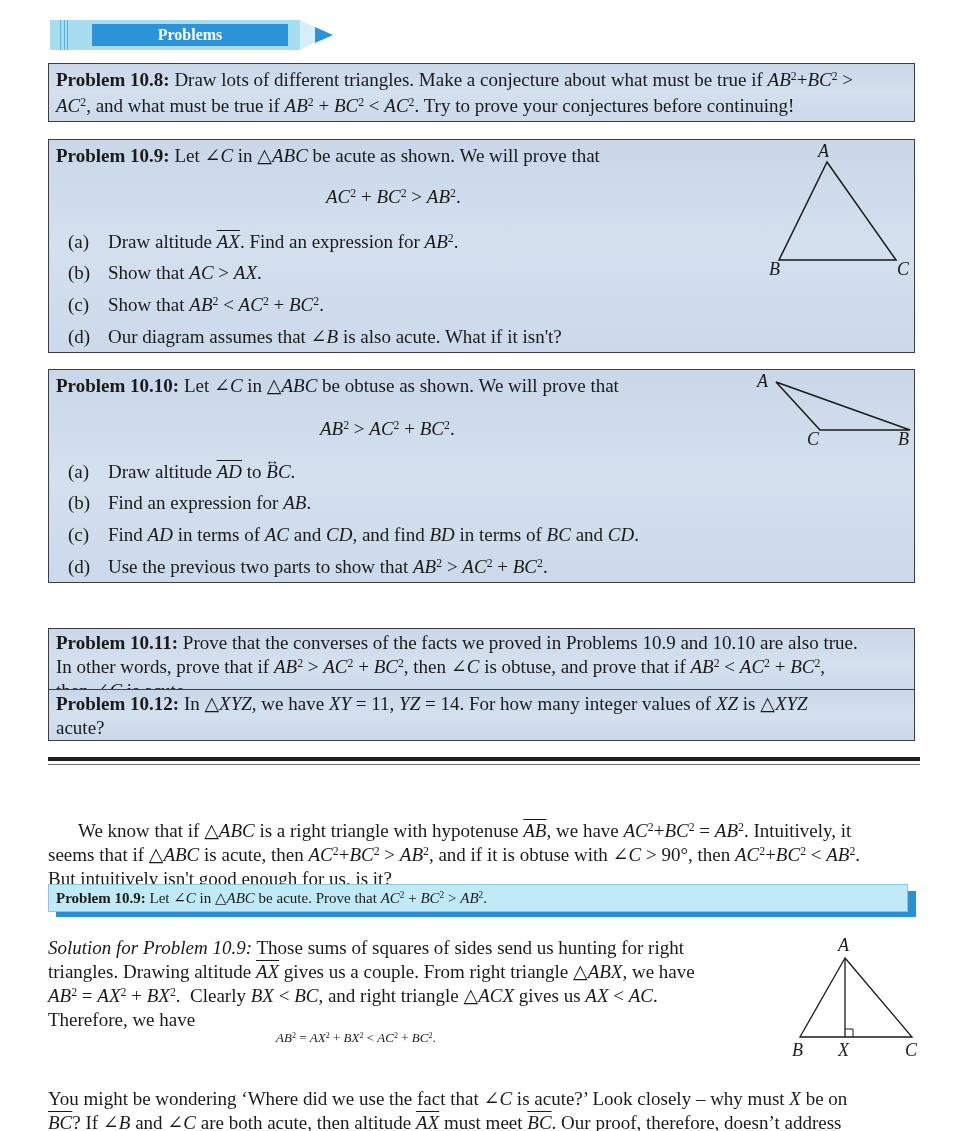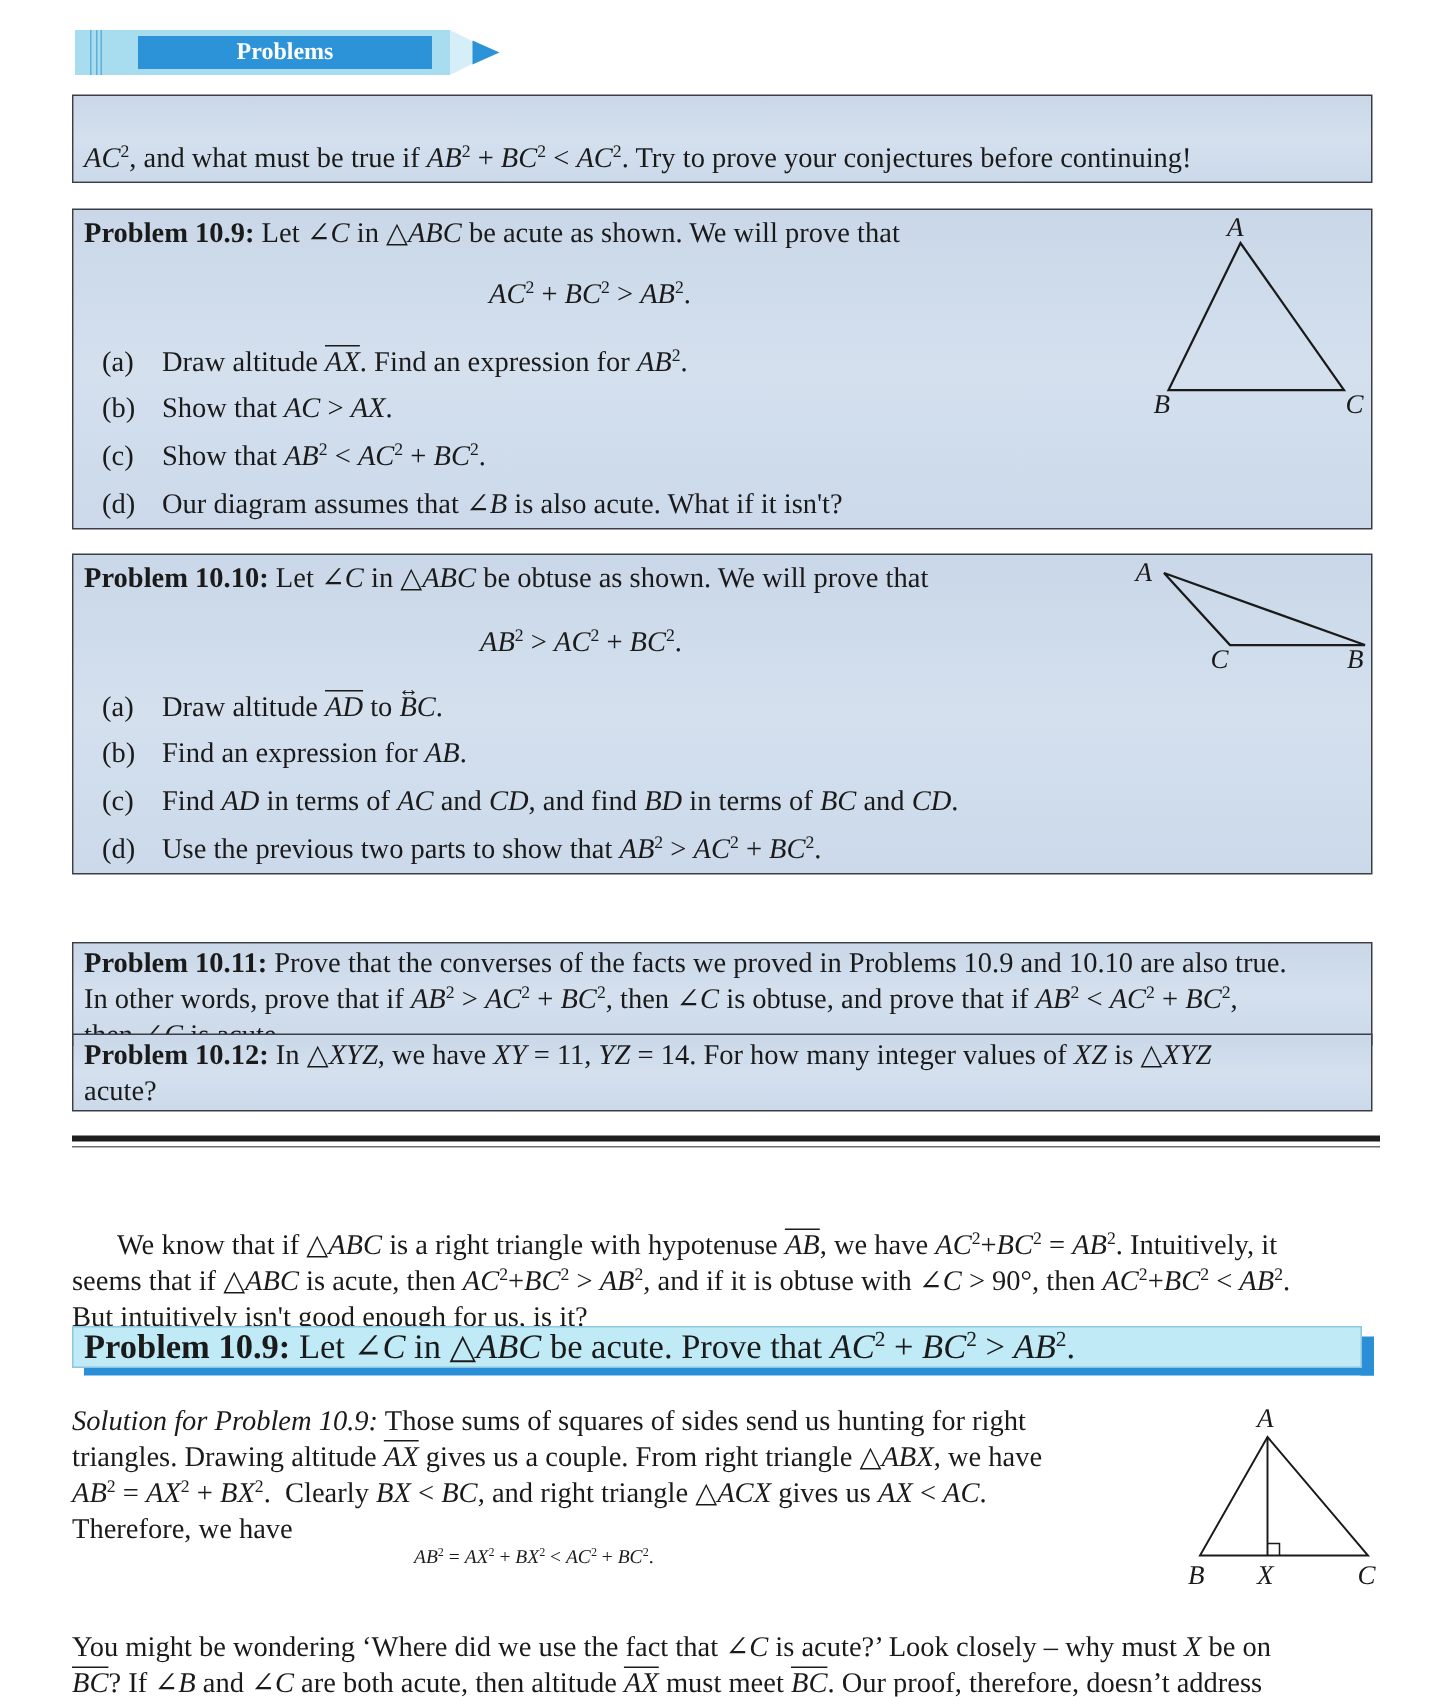--- a/index.html
+++ b/index.html
@@ -38,21 +38,21 @@
     .center { position:absolute; white-space:nowrap; }
     .lbl { display:inline-block; width:40px; margin-left:12px; }
 
     .rule1 { position:absolute; left:48px; width:872px; top:757px; height:4px; background:#1e1e1e; }
     .rule2 { position:absolute; left:48px; width:872px; top:764px; height:1px; background:#6c6c6c; }
 
     .para { position:absolute; left:48px; width:872px; font-size:19px; line-height:24px; text-align:justify;margin-top:21px; }
 
     .sbox { position:absolute; left:48px; top:884px; width:860px; height:28px;
       background:#bfeaf6; border:1px solid #8cc7de; box-sizing:border-box;
-      font-size:23px; line-height:26px; padding-left:7px; }
+      font-size:15px; line-height:26px; padding-left:7px; }
     .sbox-shadow-b { position:absolute; left:56px; top:911px; width:860px; height:6px; background:#2b8fd8; }
     .sbox-shadow-r { position:absolute; left:907px; top:891px; width:9px; height:26px; background:#2b8fd8; }
 
     .sol { position:absolute; left:48px; width:725px; font-size:19px; line-height:24px; text-align:justify; }
 
     .tri-label { position:absolute; font-style:italic; font-size:18px; }
   </style>
 </head>
 <body>
 
@@ -60,20 +60,24 @@
   <div class="shaft"></div>
   <div class="ferrule"></div>
   <div class="ferrule2"></div>
   <div class="band"></div>
   <div class="tipwood"></div>
   <div class="tip"></div>
   <div class="label">Problems</div>
 </div>
 
 <div class="pbox" style="top:63px;height:59px;">
+  <div class="pline" style="top:4px;">
+    <b>Problem 10.8:</b>
+    Draw lots of different triangles. Make a conjecture about what must be true if <i>AB</i><sup>2</sup>+<i>BC</i><sup>2</sup> &gt;
+  </div>
   <div class="pline" style="top:30px;">
     <i>AC</i><sup>2</sup>, and what must be true if <i>AB</i><sup>2</sup> + <i>BC</i><sup>2</sup> &lt; <i>AC</i><sup>2</sup>. Try to prove your conjectures before continuing!
   </div>
 </div>
 
 <div class="pbox" style="top:139px;height:214px;">
   <div class="pline" style="top:4px;">
     <b>Problem 10.9:</b>
     Let ∠<i>C</i> in △<i>ABC</i> be acute as shown. We will prove that
   </div>

